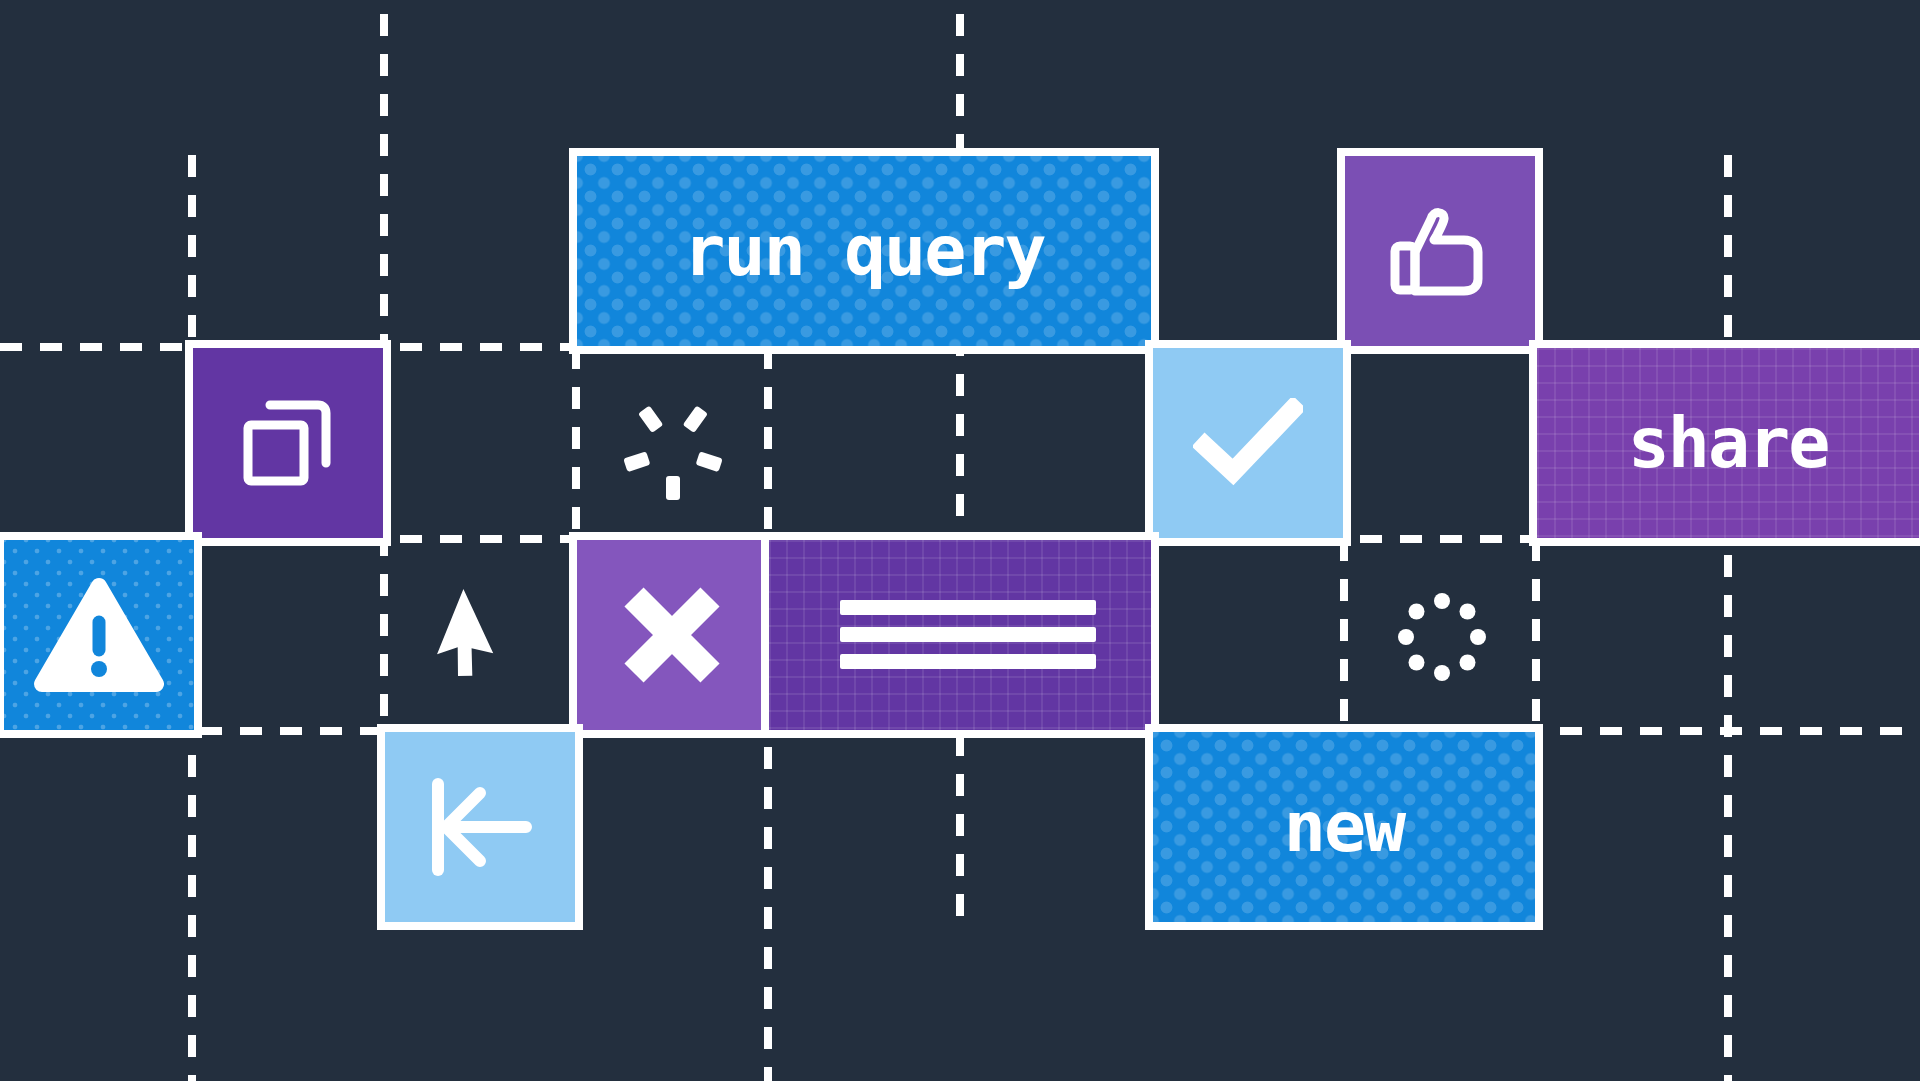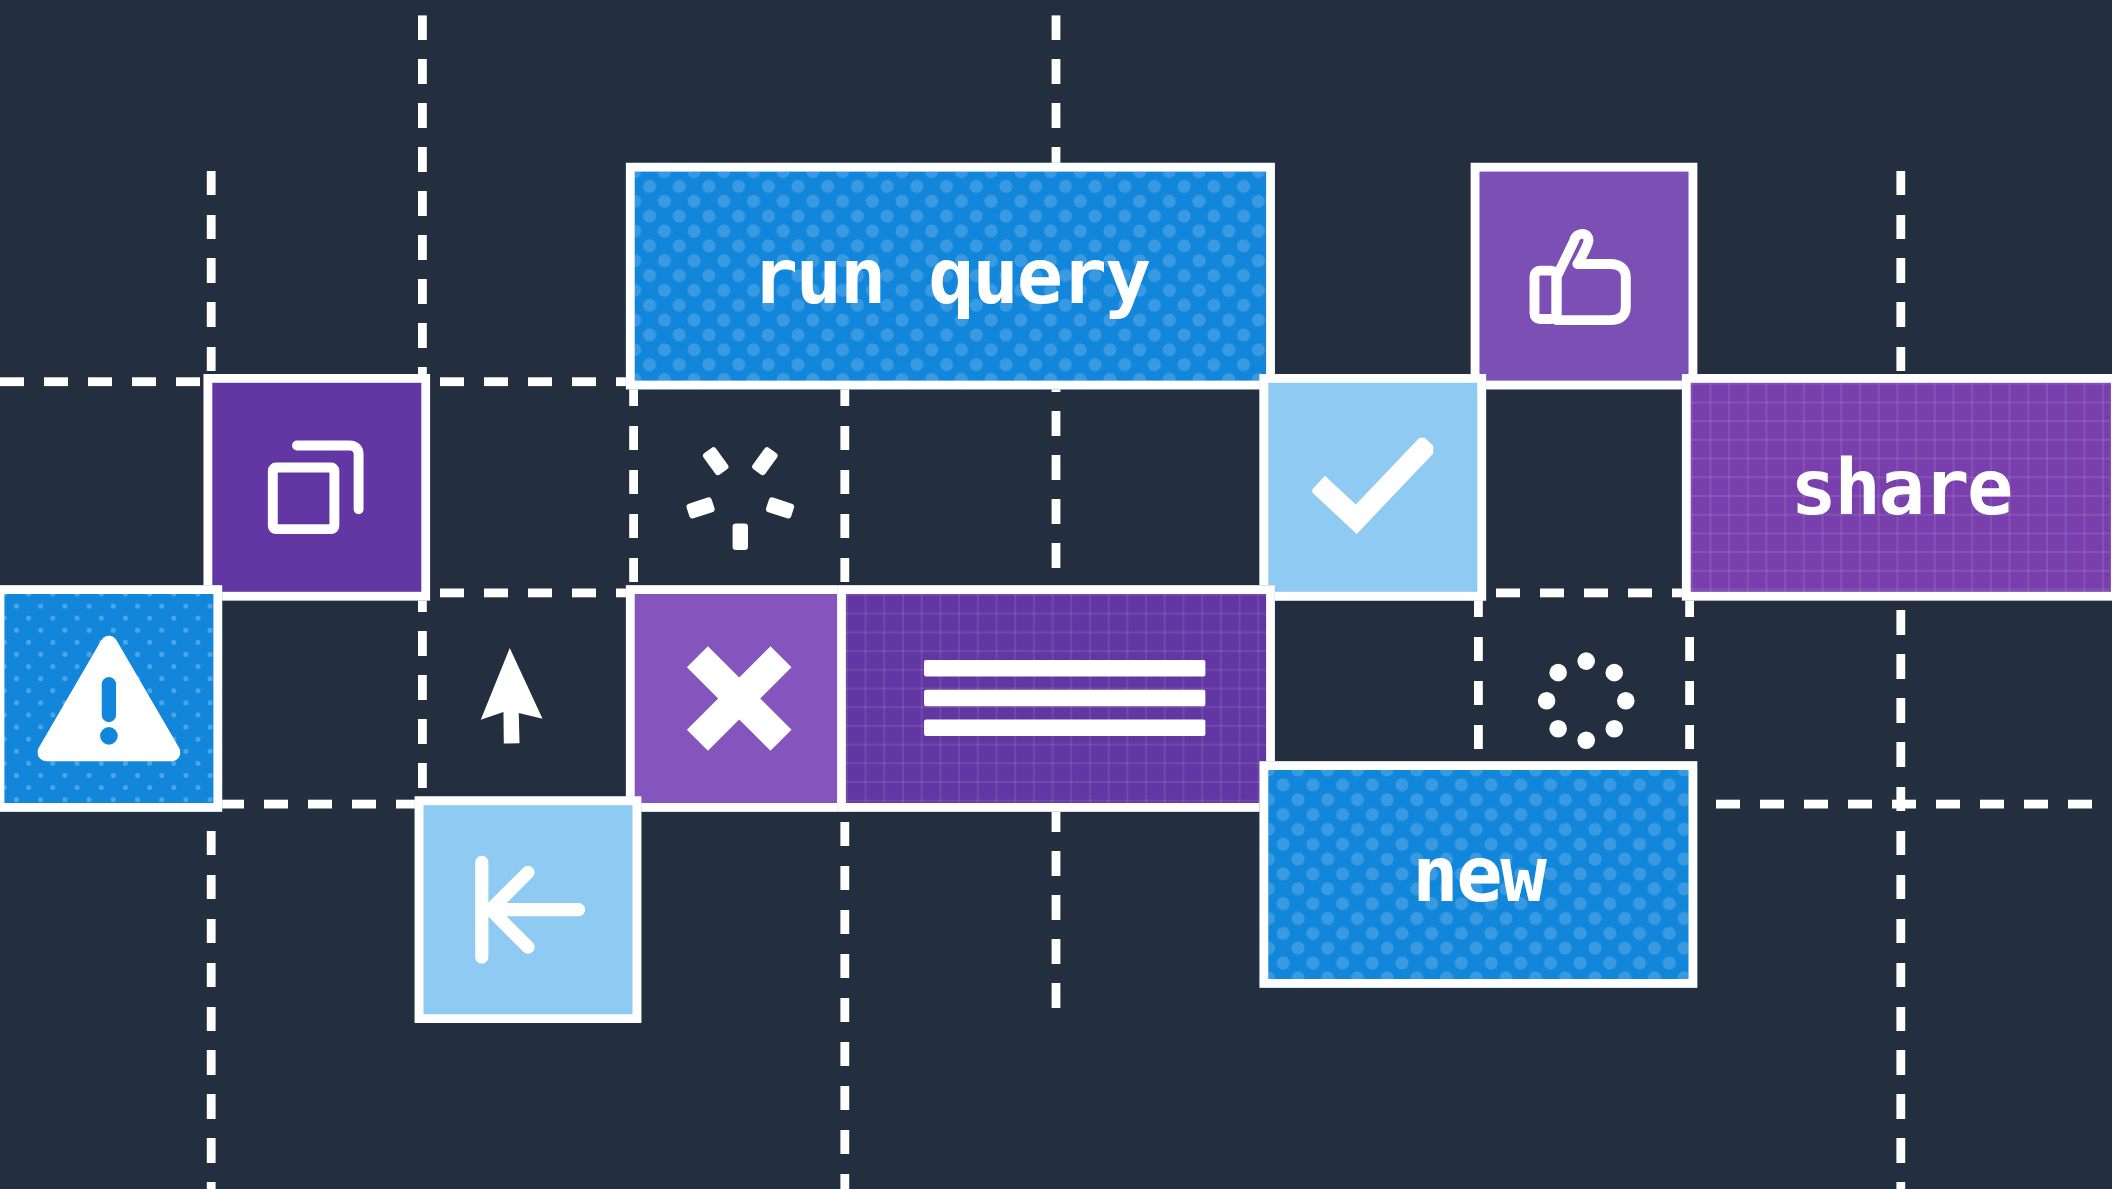--- a/index.html
+++ b/index.html
@@ -123,21 +123,21 @@
 
   <div class="tile c-sky" style="left:377px;top:724px;width:206px;height:206px;">
     <span>
       <svg width="116" height="106" viewBox="0 0 116 106" fill="none" stroke="#fff" stroke-width="12" stroke-linecap="round" stroke-linejoin="round">
         <line x1="16" y1="10" x2="16" y2="96"></line>
         <path d="M24 53 L58 19 M24 53 L58 87 M24 53 H104"></path>
       </svg>
     </span>
   </div>
 
-  <div class="tile c-blue tex-dots" style="left:1145px;top:692px;width:398px;height:206px;">
+  <div class="tile c-blue tex-dots" style="left:1145px;top:724px;width:398px;height:206px;">
     <span class="tile-label">new</span>
   </div>
 
   <div class="deco" style="left:613px;top:390px;">
     <svg width="120" height="120" viewBox="0 0 120 120" fill="#fff">
       <g transform="translate(60,60)">
         <g transform="rotate(90)">
             <rect x="26" y="-7" width="24" height="14" rx="3"></rect>
           </g>
         <g transform="rotate(162)">

